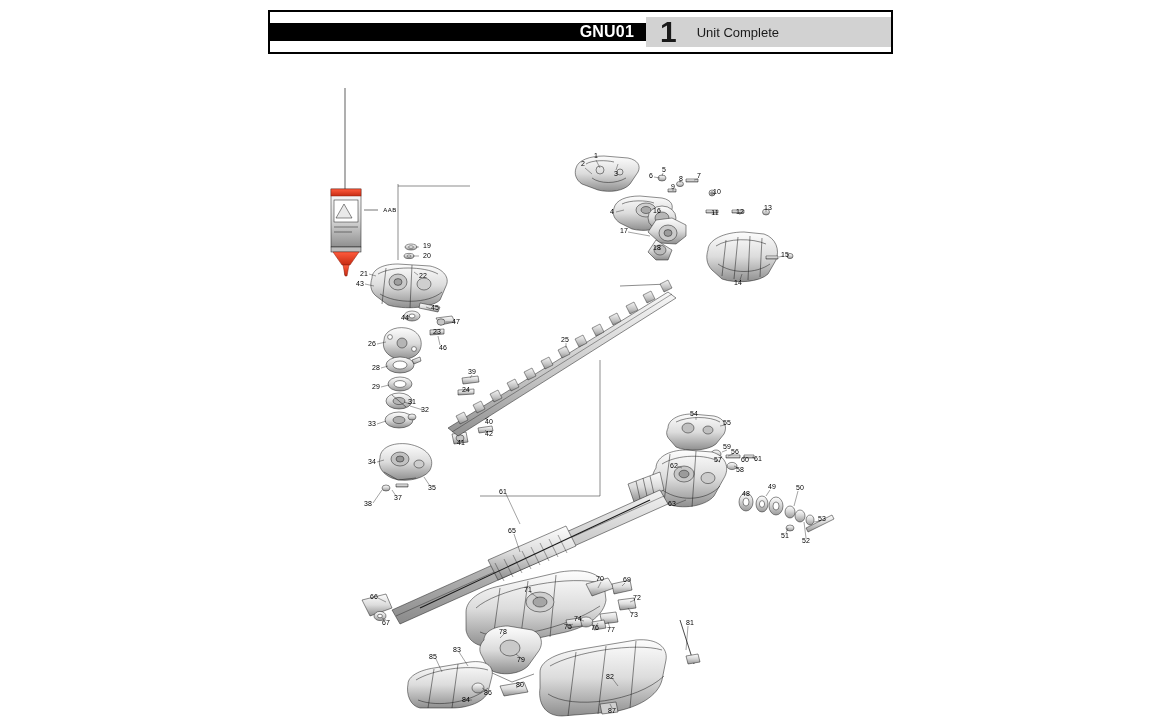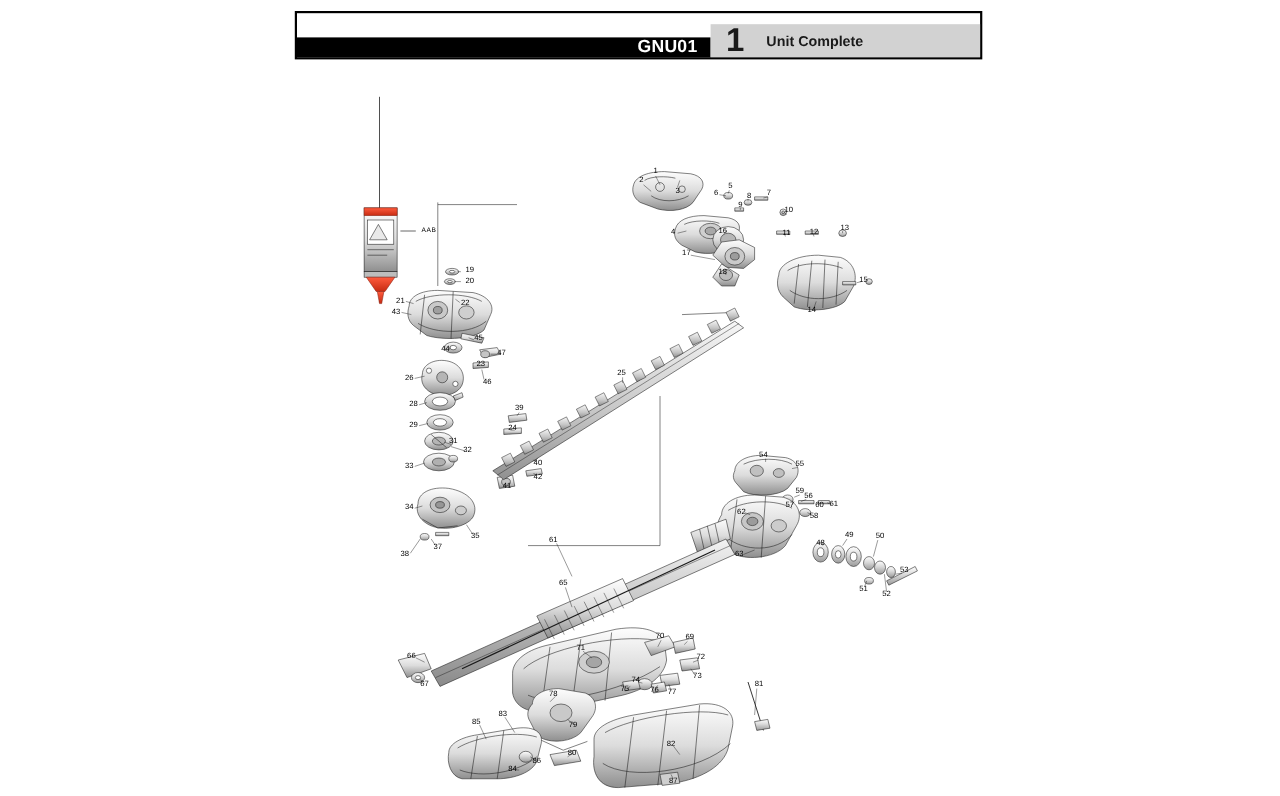--- a/index.html
+++ b/index.html
@@ -19,21 +19,21 @@
   
   #title-bar {
     position: absolute;
     left: 268px;
     top: 10px;
     width: 625px;
     height: 44px;
     border: 2px solid #000000;
     box-sizing: border-box;
     display: flex;
-    align-items: flex-end;
+    align-items: center;
     background: #ffffff;
   }
   #title-bar .black-band {
     background: #000000;
     flex: 0 0 376px;
     display: flex;
     align-items: center;
     justify-content: flex-end;
     padding-right: 12px;
     box-sizing: border-box;
@@ -54,21 +54,21 @@
   }
   #title-bar .fig-number {
     font-size: 30px;
     font-weight: bold;
     color: #1a1a1a;
     line-height: 1;
     padding: 0 20px 0 6px;
   }
   #title-bar .fig-title {
     font-size: 13px;
-    font-weight: bold;
+    font-weight: normal;
     color: #1a1a1a;
   }
 
   
   #diagram-canvas {
     position: absolute;
     left: 0;
     top: 60px;
     width: 1164px;
     height: 664px;

